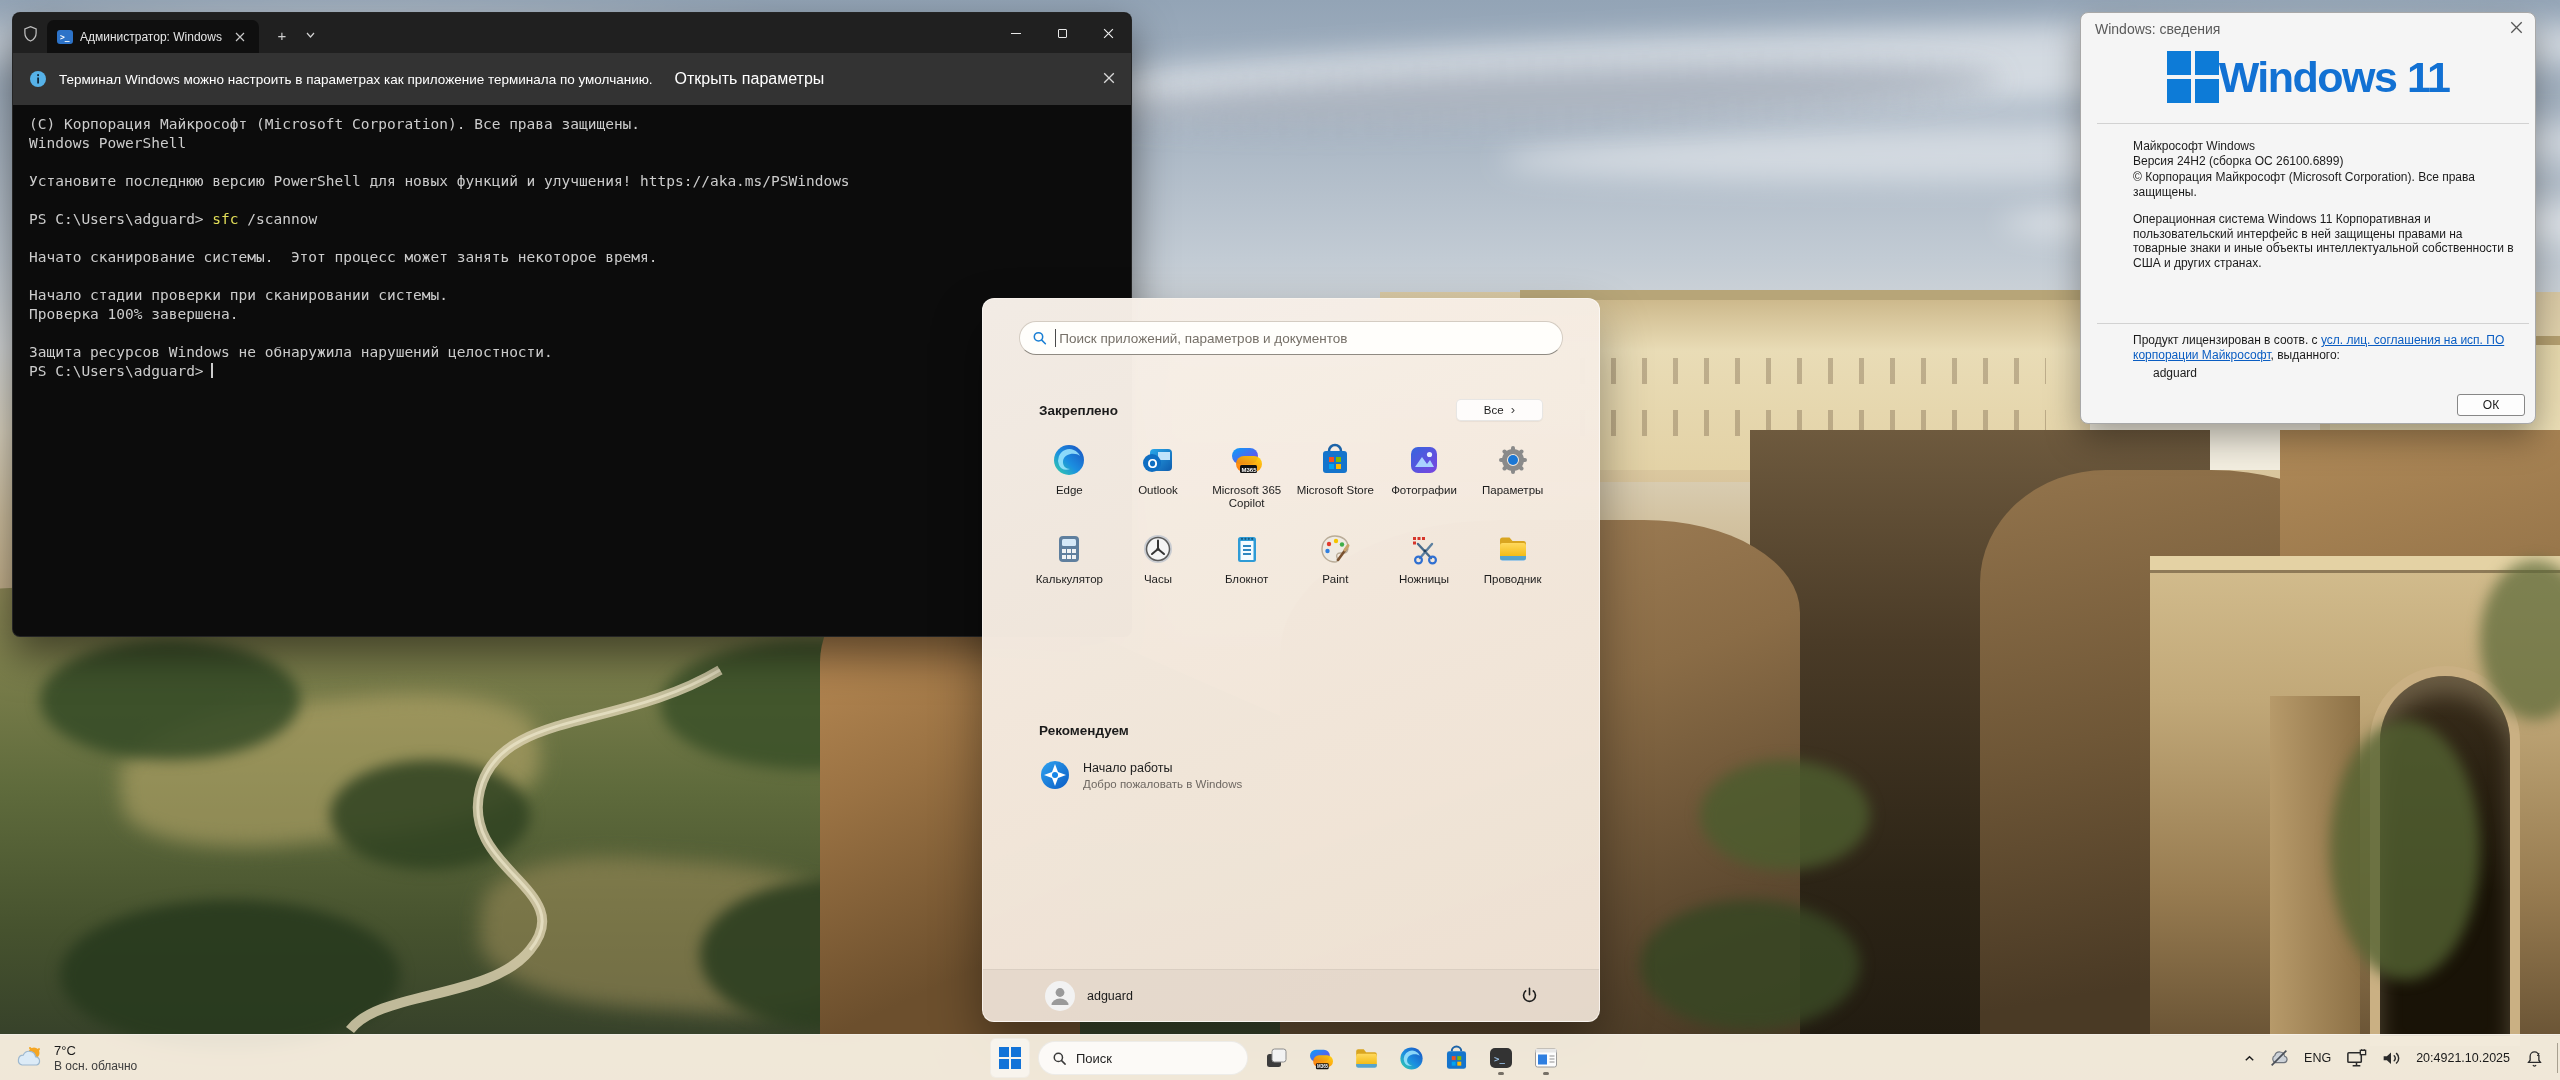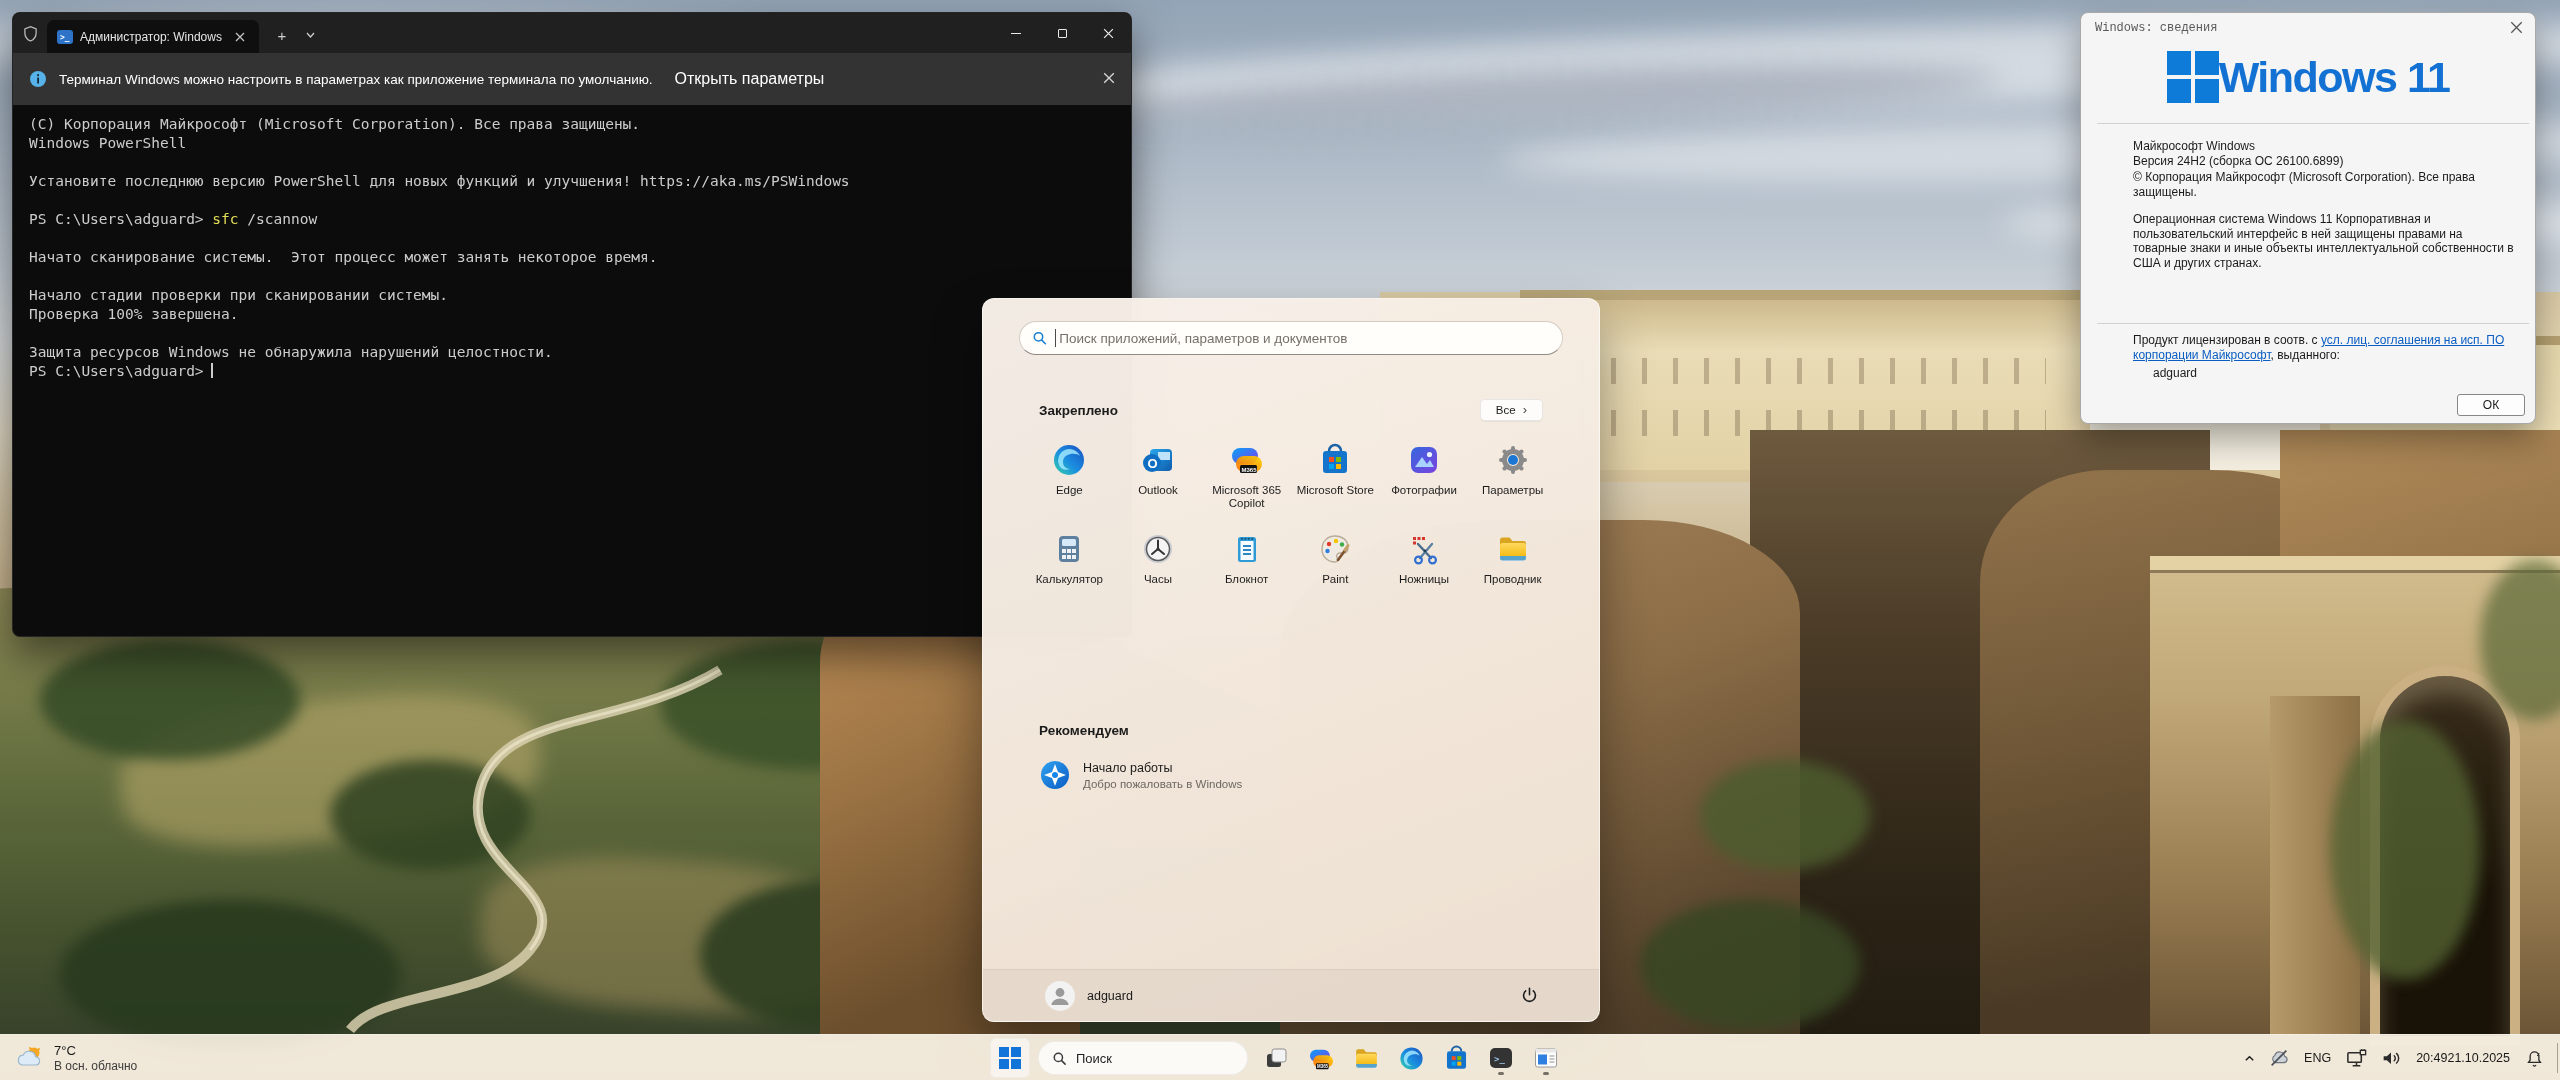--- a/index.html
+++ b/index.html
@@ -86,39 +86,39 @@
     background:linear-gradient(160deg, rgba(247,240,233,.98) 0%, rgba(243,232,220,.98) 55%, rgba(240,227,212,.98) 100%);
     border:1px solid rgba(255,255,255,.55); box-shadow:0 24px 50px rgba(0,0,0,.38); }
   .sm-search { position:absolute; left:36px; right:36px; top:22px; height:34px; border-radius:17px; background:#fffefb;
     border:1px solid #d4ccc2; border-bottom-color:#8f8a82; display:flex; align-items:center; padding:0 12px; gap:8px; }
   .sm-search input { border:none; outline:none; background:transparent; font-size:13.5px; color:#1b1b1b; width:100%;
     font-family:"Liberation Sans", sans-serif; border-left:1px solid #4a4a4a; padding-left:3px; height:18px; }
   .sm-search input::placeholder { color:#767068; }
   .sm-head { position:absolute; left:56px; right:56px; top:100px; display:flex; justify-content:space-between; align-items:center; }
   .sm-head-label { font-size:13.5px; font-weight:bold; color:#1b1b1b; }
   .sm-all { background:rgba(255,255,255,.85); border:1px solid rgba(0,0,0,.09); border-radius:5px; font-size:11.5px; color:#1b1b1b;
-    padding:4px 15px; display:flex; gap:7px; align-items:center; box-shadow:0 1px 1px rgba(0,0,0,.05); }
+    padding:4px 27px; display:flex; gap:7px; align-items:center; box-shadow:0 1px 1px rgba(0,0,0,.05); }
   .sm-all .chev { font-size:13px; line-height:10px; color:#444; }
   .sm-grid { position:absolute; left:42px; right:42px; top:138px; display:grid; grid-template-columns:repeat(6,1fr); row-gap:16px; }
   .sm-app { display:flex; flex-direction:column; align-items:center; gap:7px; padding-top:6px; border-radius:6px; }
   .sm-app-label { font-size:11.5px; color:#1d1d1d; text-align:center; line-height:13px; max-width:86px; }
   .sm-rec-head { position:absolute; left:56px; top:424px; font-size:13.5px; font-weight:bold; color:#1b1b1b; }
   .sm-rec-item { position:absolute; left:48px; top:452px; display:flex; align-items:center; gap:12px; padding:8px; border-radius:6px; }
   .sm-rec-title { font-size:12.5px; color:#1b1b1b; }
   .sm-rec-sub { font-size:11.5px; color:#6e6862; margin-top:3px; }
   .sm-footer { position:absolute; left:0; right:0; bottom:0; height:52px; background:rgba(223,210,197,.55);
     border-top:1px solid rgba(0,0,0,.05); border-radius:0 0 12px 12px; display:flex; align-items:center; padding:0 52px; }
   .sm-user { display:flex; align-items:center; gap:12px; padding:4px 10px; border-radius:6px; }
   .sm-user-name { font-size:12.5px; color:#1b1b1b; }
   .sm-power { margin-left:auto; width:36px; height:36px; display:flex; align-items:center; justify-content:center; border-radius:6px; }
 
   
   #winver { position:absolute; left:2080px; top:12px; width:456px; height:412px; background:#f5f5f5; border:1px solid #a8a8a8;
     border-radius:8px; box-shadow:0 14px 34px rgba(0,0,0,.35); z-index:3; font-size:12px; color:#1b1b1b; }
-  .wv-title { position:absolute; left:14px; top:8px; font-size:12px; color:#5a5a5a;font-family:Liberation Mono, monospace; }
+  .wv-title { position:absolute; left:14px; top:8px; font-size:14px; color:#5a5a5a; }
   .wv-close { position:absolute; right:12px; top:8px; }
   .wv-logo-row { position:absolute; left:0; right:0; top:38px; display:flex; justify-content:center; align-items:center; }
   .wv-logo-text { font-size:43px; font-weight:bold; color:#1271d3; letter-spacing:-1.5px; }
   .wv-div { position:absolute; left:16px; right:6px; height:1px; background:#d2d2d2; }
   .wv-p { position:absolute; left:52px; width:382px; line-height:14.5px; }
   .wv-link { color:#0a5dc2; text-decoration:underline; cursor:pointer; }
   .wv-ok { position:absolute; right:10px; bottom:7px; width:68px; height:22px; background:#fdfdfd; border:1px solid #878787;
     border-radius:3px; font-size:12px; color:#1b1b1b; display:flex; align-items:center; justify-content:center; }
 
   

